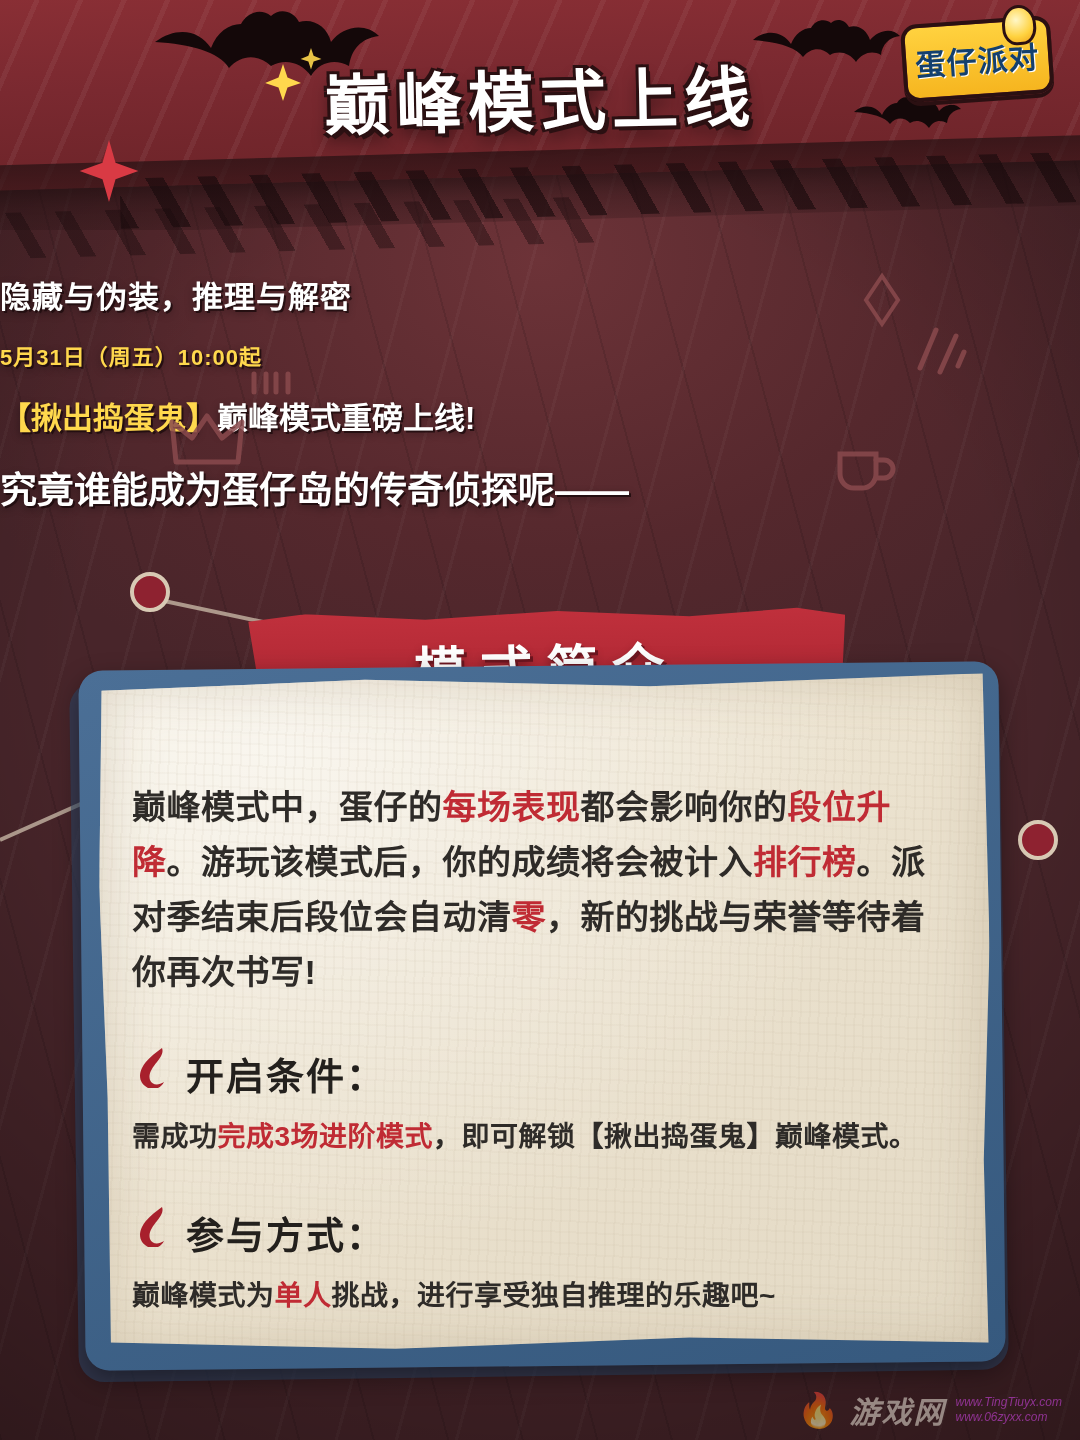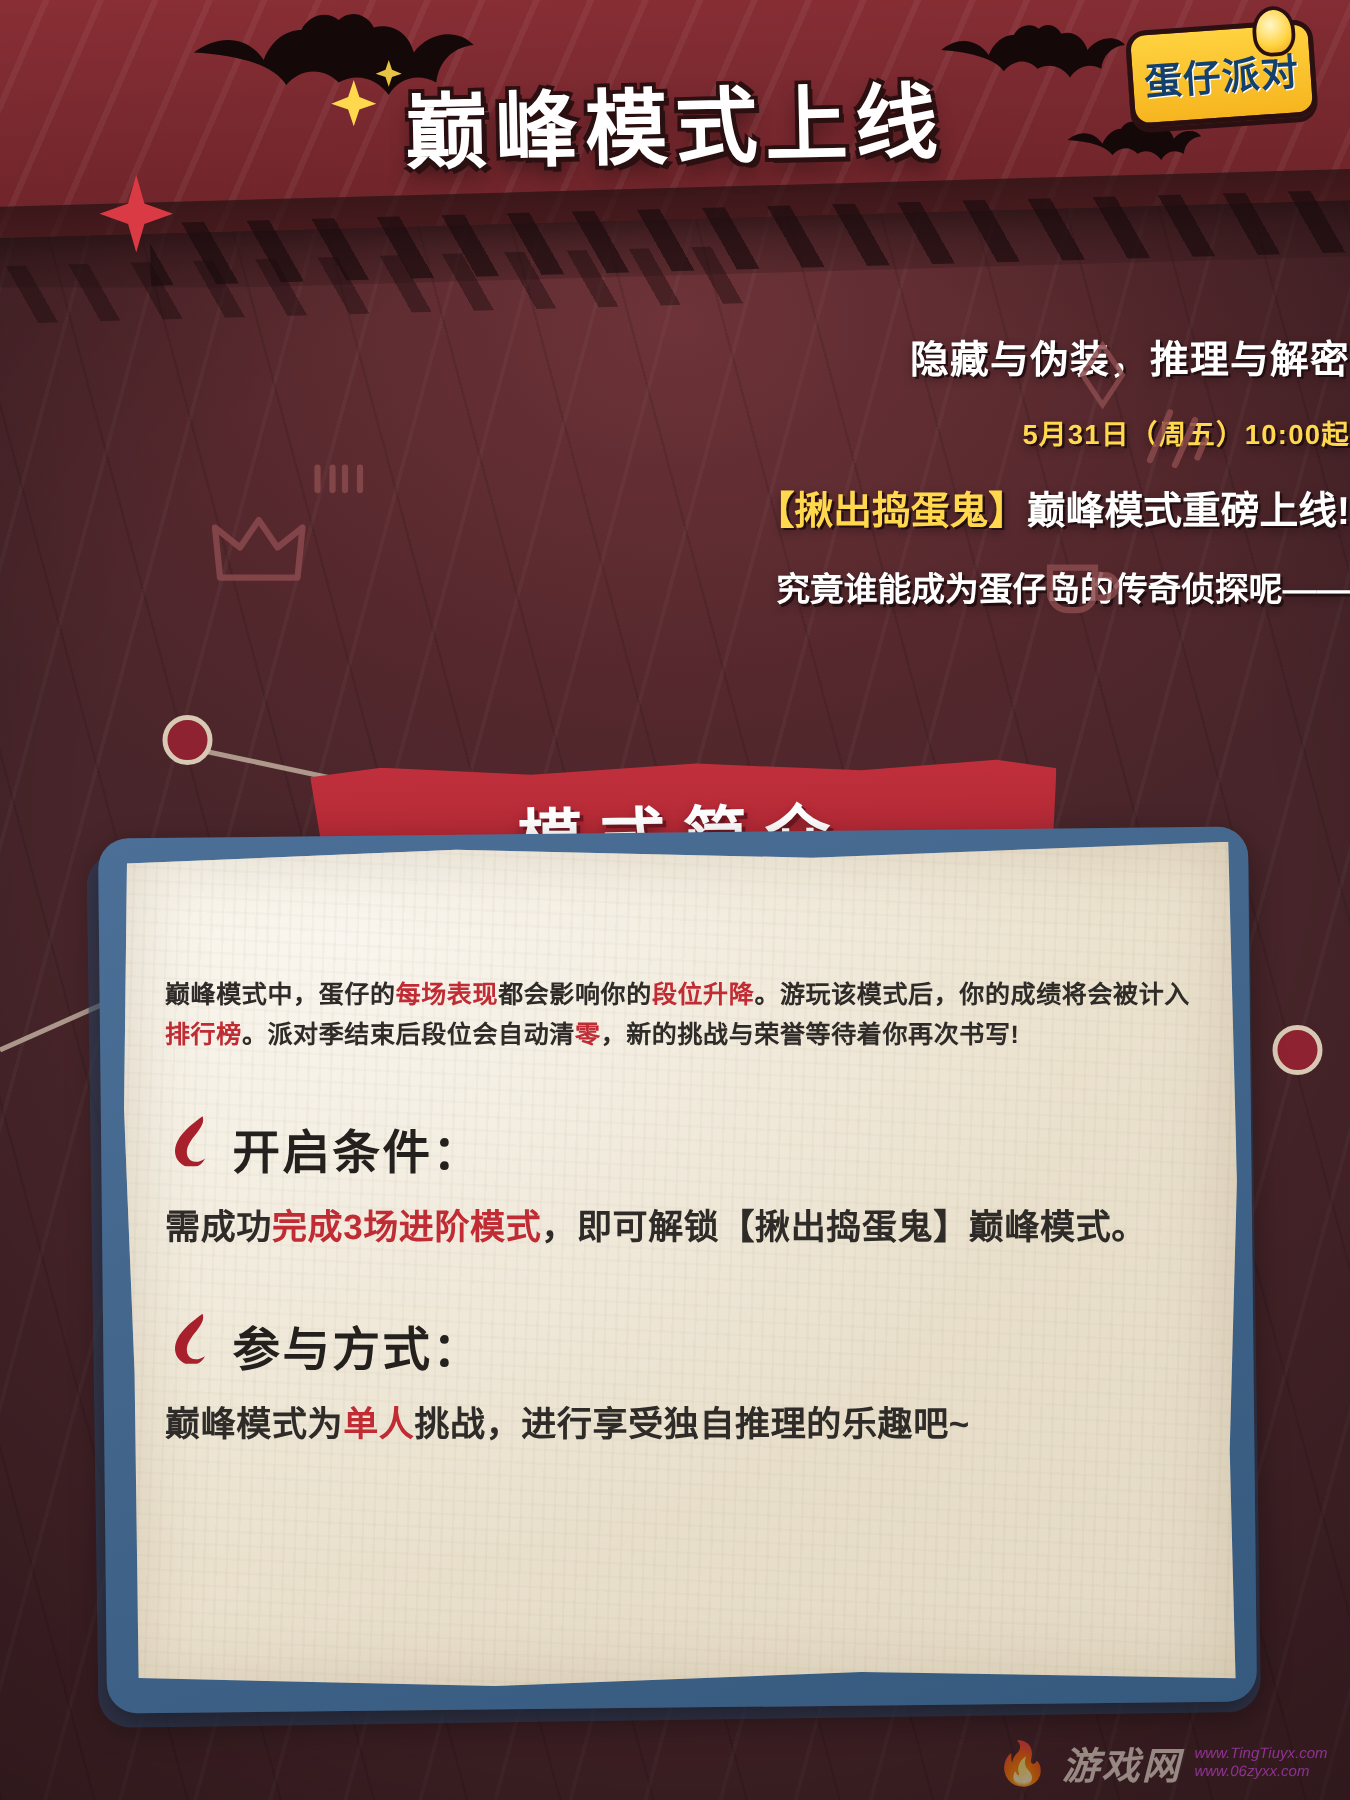--- a/index.html
+++ b/index.html
@@ -118,34 +118,34 @@
   .logo .bulb {
     position: absolute; top: -4px; right: 14px;
     width: 34px; height: 40px;
     background: radial-gradient(circle at 40% 35%, #fff7c7, #ffd23f 60%, #f0a31a 100%);
     border: 3px solid #2b1012;
     border-radius: 50% 50% 42% 42%;
   }
 
   
   .intro {
-    position: absolute; top: 262px; left: 0; width: 1080px;
-    text-align: right;
+    position: absolute; top: 272px; left: 0; width: 1080px;
+    text-align: left;
     color: #ffffff;
   }
   .intro .line {
     font-weight: 700;
     text-shadow: 2px 2px 0 rgba(30,12,14,0.85), 0 3px 8px rgba(0,0,0,0.4);
     margin-bottom: 22px;
   }
   .intro .l1 { font-size: 31px; letter-spacing: 1px; }
   .intro .l2 { font-size: 22px; color: #ffd84d; letter-spacing: 1px; }
   .intro .l3 { font-size: 31px; }
   .intro .l3 .hl { color: #ffd84d; }
-  .intro .l4 { font-size: 27px; padding-left: 28px; }
+  .intro .l4 { font-size: 37px; }
 
   
   .doodle { position: absolute; color: #8a4a4d; opacity: .85; }
 
   
   .tape {
     position: absolute; top: 610px; left: 246px; width: 600px; height: 110px;
     background: linear-gradient(180deg, #c0303c 0%, #a82430 100%);
     transform: rotate(-1deg);
     box-shadow: 0 8px 14px rgba(0,0,0,0.35);
@@ -191,21 +191,21 @@
       repeating-linear-gradient(92deg, rgba(150,130,100,0.05) 0 2px, rgba(0,0,0,0) 2px 9px),
       repeating-linear-gradient(3deg, rgba(150,130,100,0.04) 0 2px, rgba(0,0,0,0) 2px 11px);
     pointer-events: none;
   }
 
   .paper-content {
     position: absolute; top: 780px; left: 132px; width: 820px;
     color: #2e2b28;
   }
   .para {
-    font-size: 20px; line-height: 1.62; font-weight: 600; letter-spacing: .5px;
+    font-size: 34px; line-height: 1.62; font-weight: 600; letter-spacing: .5px;
   }
   .para .r { color: #c02b34; font-weight: 700; }
 
   .sub-head {
     display: flex; align-items: flex-start; gap: 14px;
     margin-top: 46px; margin-bottom: 14px;
   }
   .sub-head .mark {
     width: 40px; height: 42px; flex: none;
     position: relative;

